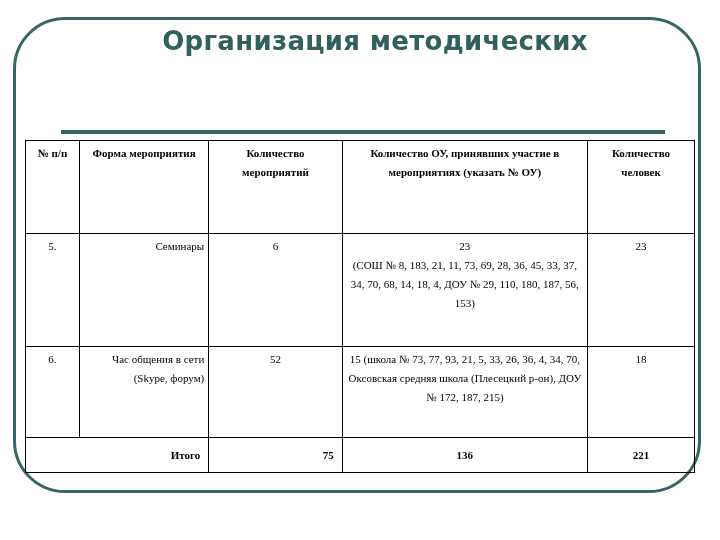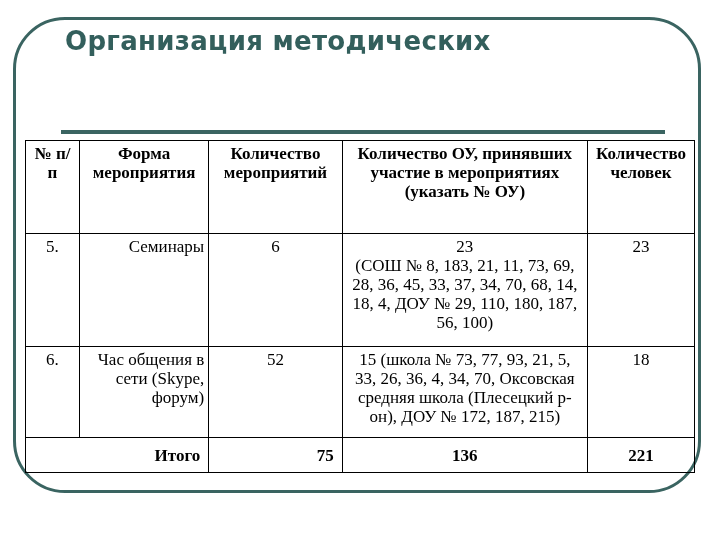--- a/index.html
+++ b/index.html
@@ -27,37 +27,38 @@
       position: absolute;
       left: 65px;
       top: 24px;
       width: 620px;
       font-family: "DejaVu Sans", sans-serif;
       font-weight: bold;
       font-size: 26px;
       line-height: 34px;
       color: #335f5c;
       letter-spacing: 0.3px;
+      text-align: center;
     }
     .title-rule {
       position: absolute;
       left: 61px;
       top: 130px;
       width: 604px;
       height: 4px;
       background: #3a6461;
     }
     table.data {
       position: absolute;
       left: 25px;
       top: 140px;
       width: 670px;
       border-collapse: collapse;
       font-family: "Liberation Serif", serif;
-      font-size: 17px;
+      font-size: 11px;
       line-height: 19px;
       color: #000;
     }
     table.data td, table.data th {
       border: 1px solid #000;
       vertical-align: top;
       padding: 3px 4px;
     }
     table.data th {
       font-weight: bold;
@@ -99,21 +100,21 @@
       <th class="c-people">Количество человек</th>
     </tr>
   </thead>
   <tbody>
     <tr class="row-5">
       <td class="c-num">5.</td>
       <td class="c-form left">Семинары</td>
       <td class="c-count">6</td>
       <td class="c-ou">
         <div>23</div>
-        <div>(СОШ № 8, 183, 21, 11, 73, 69, 28, 36, 45, 33, 37, 34, 70, 68, 14, 18, 4, ДОУ № 29, 110, 180, 187, 56, 100)</div>
+        <div>(СОШ № 8, 183, 21, 11, 73, 69, 28, 36, 45, 33, 37, 34, 70, 68, 14, 18, 4, ДОУ № 29, 110, 180, 187, 56, 153)</div>
       </td>
       <td class="c-people">23</td>
     </tr>
     <tr class="row-6">
       <td class="c-num">6.</td>
       <td class="c-form left">Час общения в сети (Skype, форум)</td>
       <td class="c-count">52</td>
       <td class="c-ou">15 (школа № 73, 77, 93, 21, 5, 33, 26, 36, 4, 34, 70, Оксовская средняя школа (Плесецкий р-он), ДОУ № 172, 187, 215)</td>
       <td class="c-people">18</td>
     </tr>

